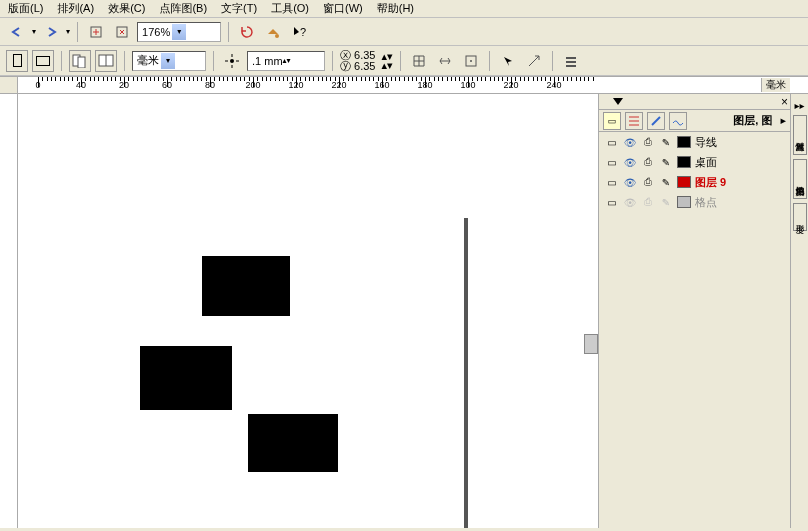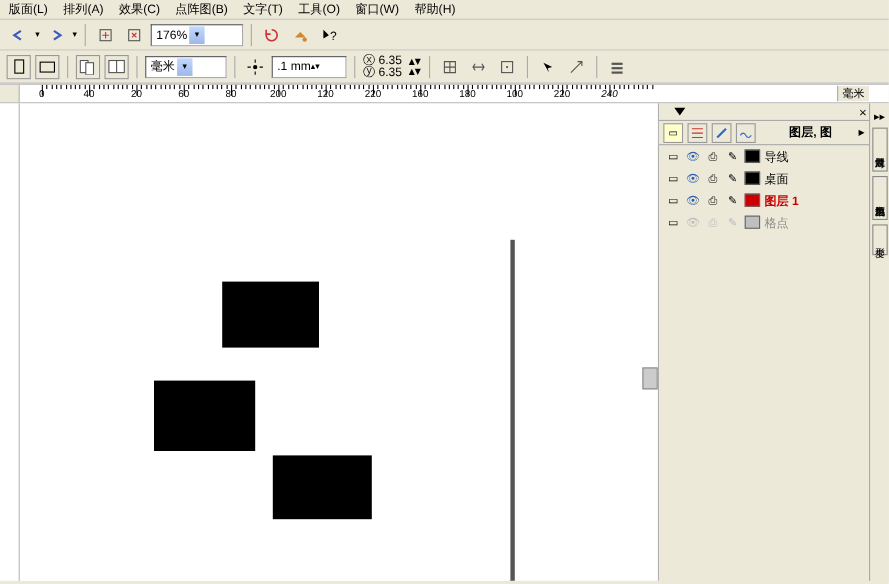--- a/index.html
+++ b/index.html
@@ -24,21 +24,21 @@
 .unitbox { position: absolute; right: 18px; top: 1px; background: #ece9d8; border-left: 1px solid #aaa; padding: 0 4px; font-size: 10px; }
 .main { display: flex; height: 434px; }
 .vruler { width: 18px; background: #fff; border-right: 1px solid #aaa; }
 .canvas-wrap { flex: 1; background: #888; overflow: hidden; position: relative; }
 .page { position: absolute; left: 0; top: 120px; width: 446px; height: 320px; background: #fff; box-shadow: 4px 4px 0 #555; }
 .blackbox { position: absolute; background: #000; }
 .sidepanels { width: 210px; background: #ece9d8; border-left: 1px solid #aaa; display: flex; }
 .layers-panel { flex: 1; display: flex; flex-direction: column; }
 .lp-header { display: flex; align-items: center; gap: 4px; padding: 2px 4px; border-bottom: 1px solid #aaa; background: #ece9d8; height: 22px; }
 .panelbtn { width: 18px; height: 18px; border: 1px solid #999; display: inline-flex; align-items: center; justify-content: center; font-size: 9px; }
-.lp-title { font-weight: bold; margin-left: auto; margin-right: 20px; }
+.lp-title { font-weight: bold; margin-left: auto; margin-right: 4px; }
 .layer-row { display: flex; align-items: center; gap: 4px; padding: 2px 6px; height: 20px; }
 .layer-row .ic { width: 14px; height: 14px; display: inline-flex; align-items: center; justify-content: center; font-size: 10px; }
 .swatch { width: 14px; height: 12px; border: 1px solid #666; }
 .right-rail { width: 18px; background: #ece9d8; border-left: 1px solid #aaa; display: flex; flex-direction: column; align-items: center; gap: 4px; padding-top: 6px; }
 .railicon { width: 14px; height: 40px; border: 1px solid #888; writing-mode: vertical-rl; font-size: 9px; display: flex; align-items: center; justify-content: center; background: #ece9d8; }
 .scroll-hint { position: absolute; right: 0; top: 240px; width: 14px; height: 20px; background: #ccc; border: 1px solid #888; }
 .close-x { position: absolute; right: 2px; top: 1px; font-size: 12px; }
 .strip-top { position: relative; height: 16px; border-bottom: 1px solid #aaa; }
 .strip-top .tri { position: absolute; left: 14px; top: 4px; width: 0; height: 0; border-left: 5px solid transparent; border-right: 5px solid transparent; border-top: 7px solid #000; }
 svg { display: block; }
@@ -133,21 +133,21 @@
     <span>毫米</span>
     <span class="drop">▾</span>
   </div>
   <div class="sep"></div>
   <div class="tbtn">
       <svg width="16" height="16">
         <circle cx="8" cy="8" r="2" fill="#000"></circle>
         <path d="M8 1v3M8 12v3M1 8h3M12 8h3" stroke="#000"></path>
       </svg>
     </div>
-  <div class="combo" style="width:68px">
+  <div class="combo" style="width:78px">
     <span>.1 mm</span>
     <span class="stack">▴▾</span>
   </div>
   <div class="sep"></div>
   <div style="display:flex;flex-direction:column;font-size:9px;line-height:11px">
     <div><span>ⓧ</span> <span>6.35</span></div>
     <div><span>ⓨ</span> <span>6.35</span></div>
   </div>
   <div style="display:flex;flex-direction:column;font-size:8px;line-height:9px;margin-left:2px">
     <span>▴▾</span>
@@ -321,21 +321,21 @@
       <div class="tick" style="left: 497.3px;"></div>
       <div class="tick" style="left: 501.6px;"></div>
       <div class="tick" style="left: 505.9px;"></div>
       <div class="tick" style="left: 510.2px;"></div>
       <div class="tick" style="left: 514.5px;"></div>
       <div class="tick" style="left: 518.8px;"></div>
       <div class="tick" style="left: 523.1px;"></div>
       <div class="tick" style="left: 527.4px;"></div>
       <div class="tick" style="left: 531.7px;"></div>
       <div class="tick major" style="left: 536px;"></div>
-      <div class="lab" style="left: 536px; font-style: italic;">240</div>
+      <div class="lab" style="left: 536px;">240</div>
       <div class="tick" style="left: 540.3px;"></div>
       <div class="tick" style="left: 544.6px;"></div>
       <div class="tick" style="left: 548.9px;"></div>
       <div class="tick" style="left: 553.2px;"></div>
       <div class="tick" style="left: 557.5px;"></div>
       <div class="tick" style="left: 561.8px;"></div>
       <div class="tick" style="left: 566.1px;"></div>
       <div class="tick" style="left: 570.4px;"></div>
       <div class="tick" style="left: 574.7px;"></div>
     </div>
@@ -395,21 +395,21 @@
             <span class="ic" style="">✎</span>
             <span class="swatch" style="background:#000000"></span>
             <span style="">桌面</span>
           </div>
           <div class="layer-row">
             <span class="ic">▭</span>
             <span class="ic" style="color:#2a5db0">👁</span>
             <span class="ic" style="">⎙</span>
             <span class="ic" style="">✎</span>
             <span class="swatch" style="background:#cc0000"></span>
-            <span style="color:#cc0000;font-weight:bold">图层 1</span>
+            <span style="color:#cc0000;font-weight:bold">图层 9</span>
           </div>
           <div class="layer-row">
             <span class="ic">▭</span>
             <span class="ic" style="color:#bbb">👁</span>
             <span class="ic" style="color:#bbb">⎙</span>
             <span class="ic" style="color:#bbb">✎</span>
             <span class="swatch" style="background:#bfbfbf"></span>
             <span style="color:#888">格点</span>
           </div>
         </div>

